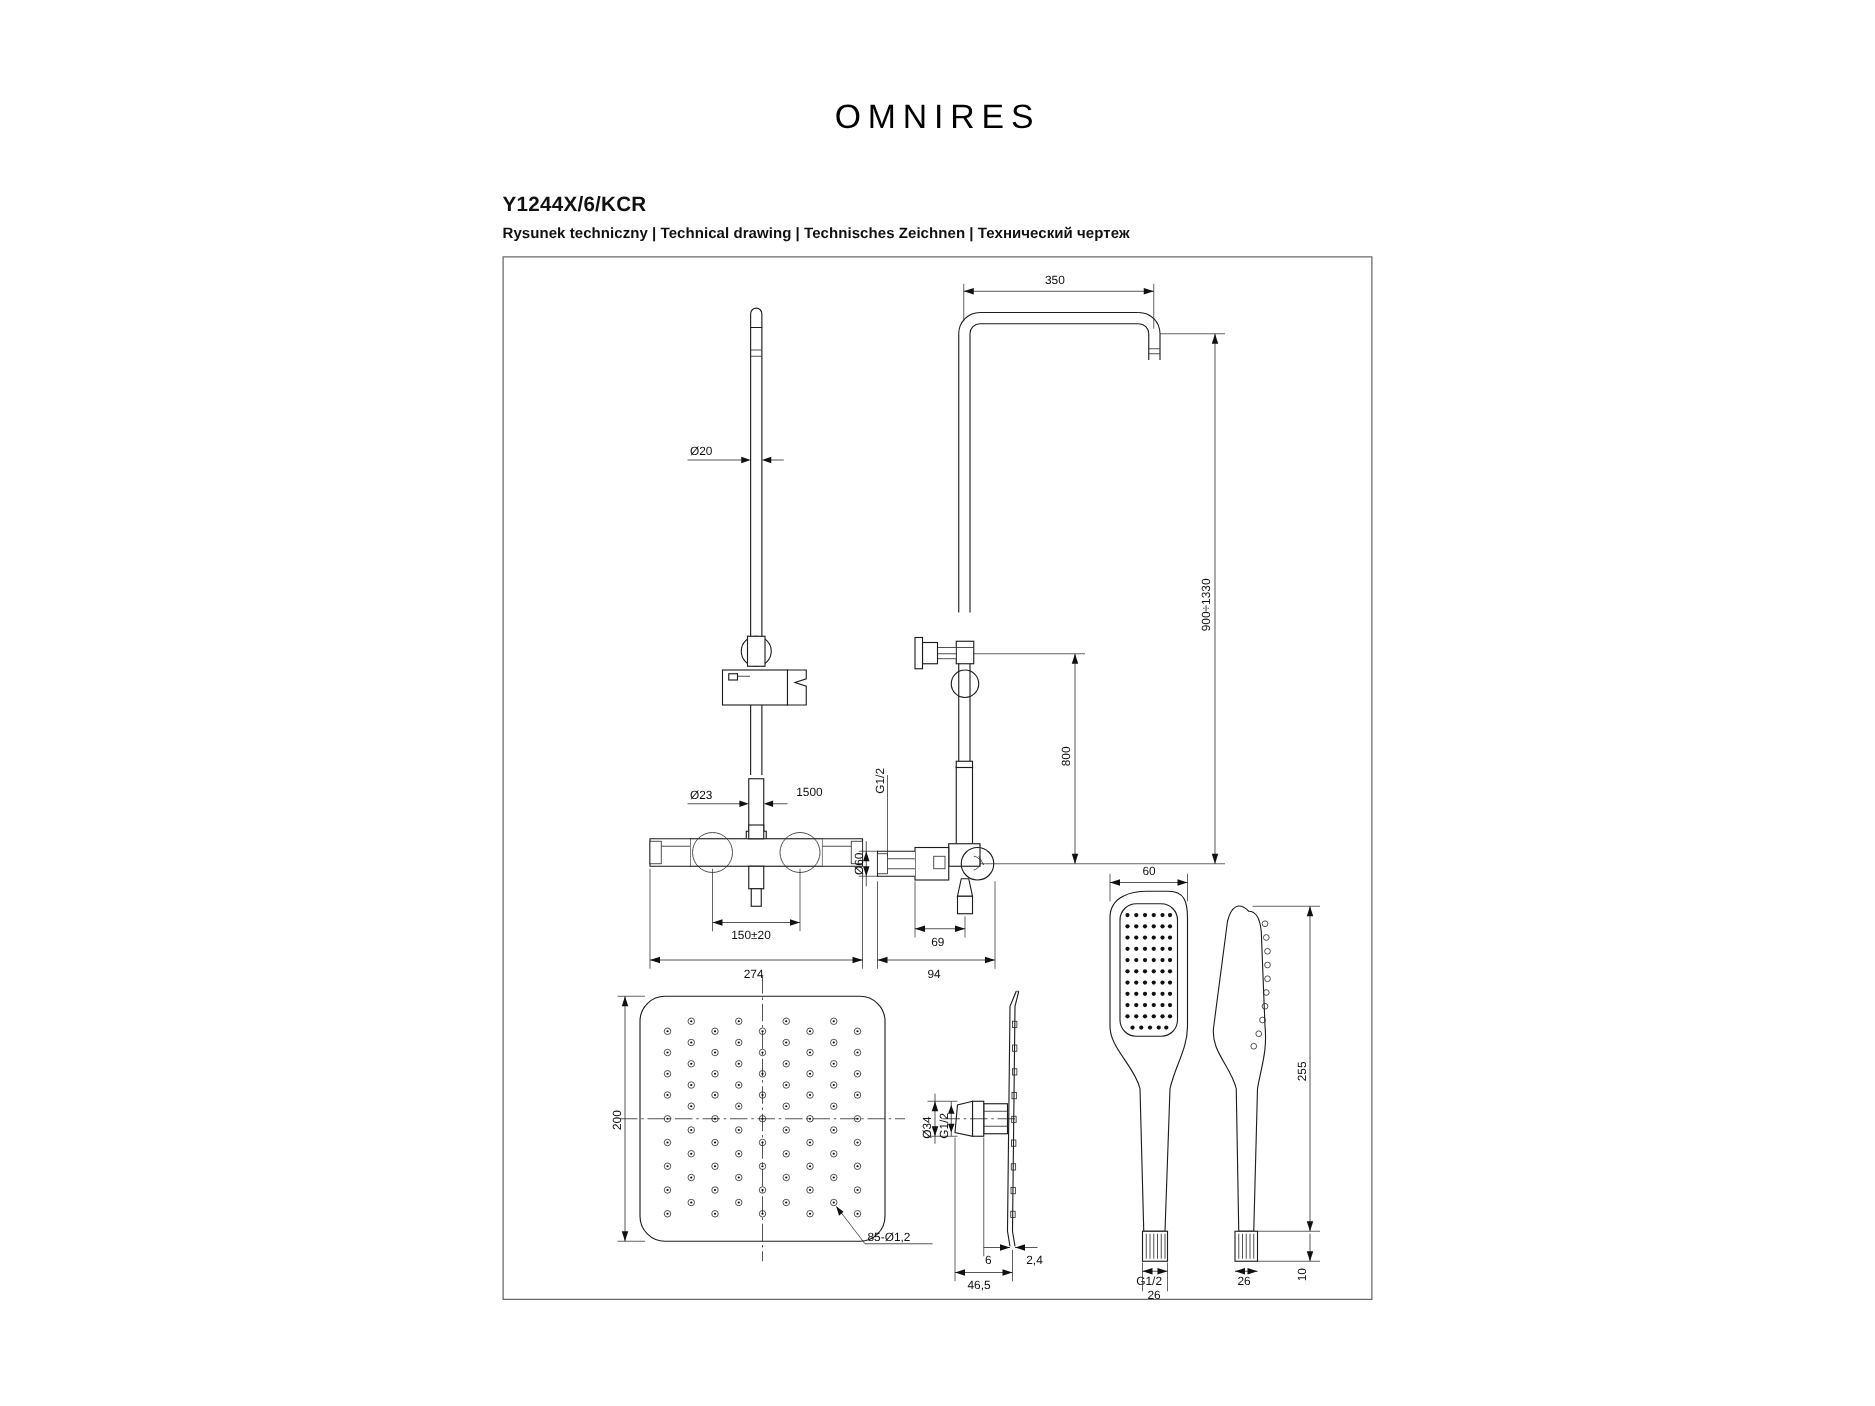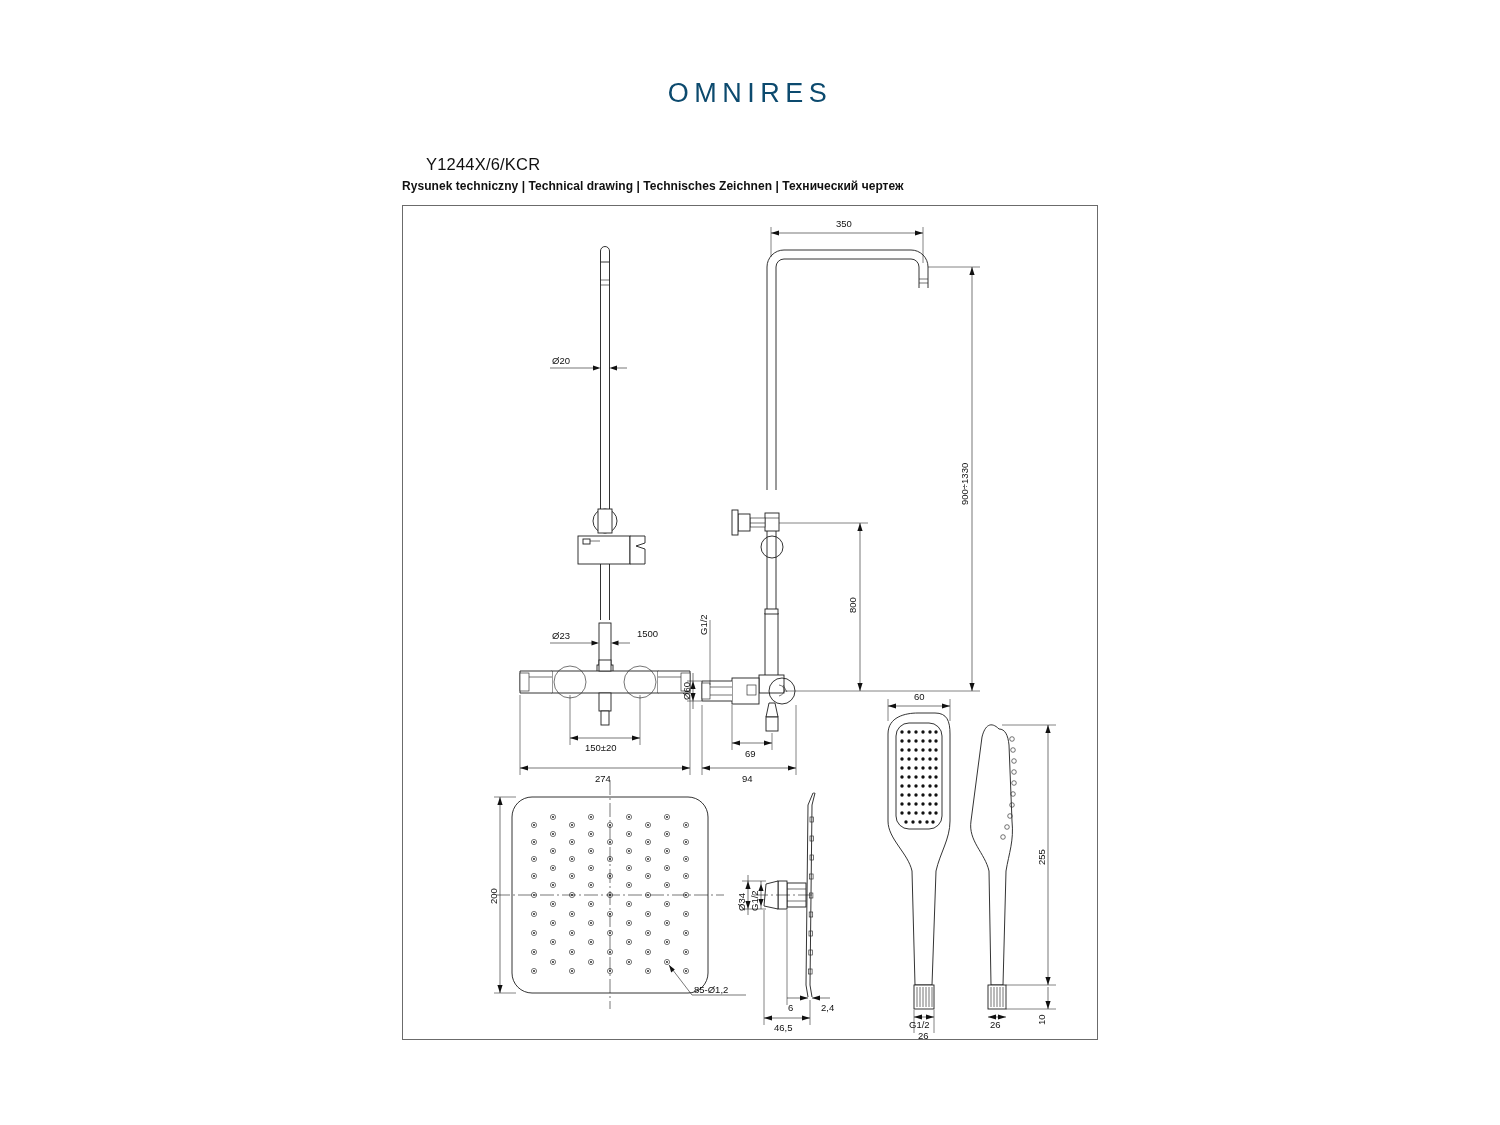--- a/index.html
+++ b/index.html
@@ -24,31 +24,30 @@
   }
   .brand {
     position: absolute;
     left: 0;
     top: 78px;
     width: 1500px;
     text-align: center;
     font-size: 27px;
     letter-spacing: 5.5px;
     font-weight: 400;
-    color: #0c4a6e;
+    color: #000000;
   }
   .code {
     position: absolute;
     left: 402px;
     top: 155px;
     font-size: 16.5px;
-    font-weight: 400;
+    font-weight: 700;
     letter-spacing: 0.2px;
     color: #111;
-    margin-left: 24px;
   }
   .subtitle {
     position: absolute;
     left: 402px;
     top: 179px;
     font-size: 12px;
     font-weight: 600;
     letter-spacing: 0.05px;
     color: #111;
     white-space: nowrap;

